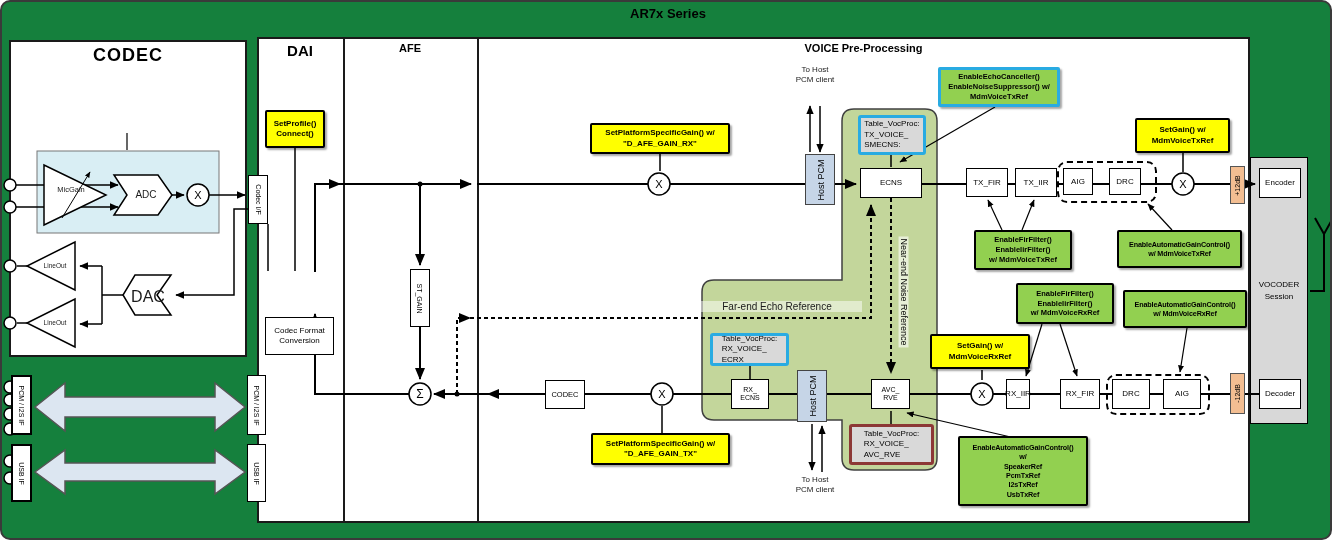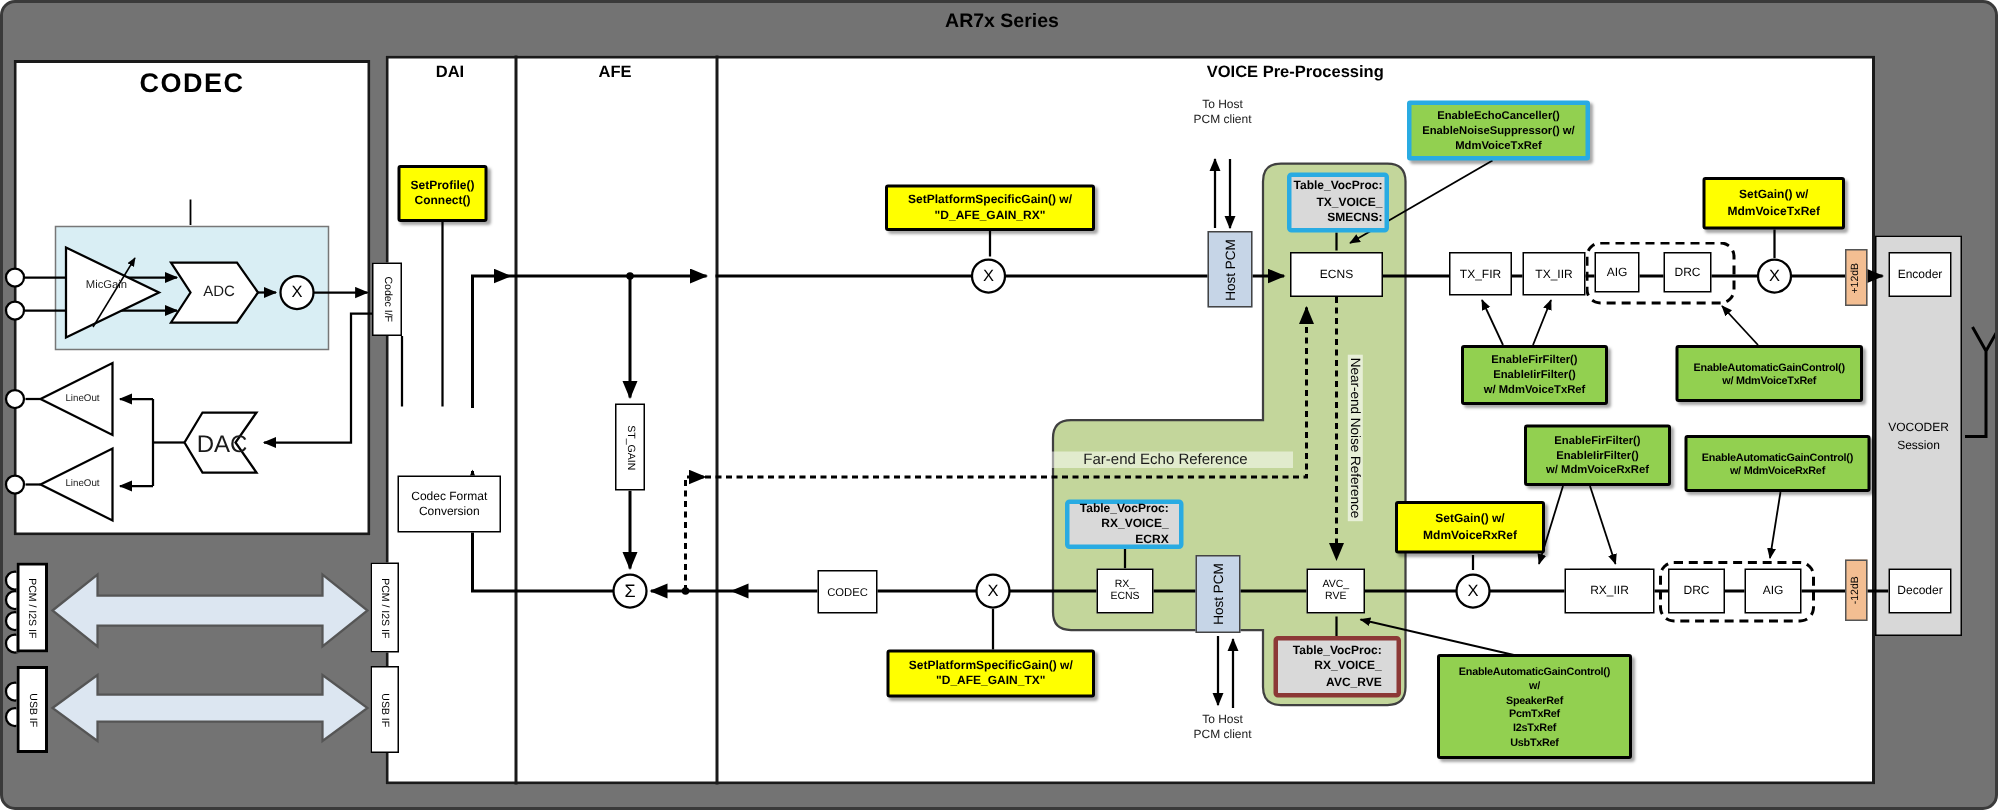--- a/index.html
+++ b/index.html
@@ -1,25 +1,25 @@
 <!DOCTYPE html>
 <html><head>
 <meta charset="utf-8">
 <style>
   html,body{margin:0;padding:0;background:#fff;font-family:"Liberation Sans",sans-serif;}
-  #stage{position:relative;width:1332px;height:540px;background:#737373;border:2px solid #3a3a3a;border-radius:10px;box-sizing:border-box;overflow:hidden;}
+  #stage{position:relative;width:1332px;height:540px;background:#15803d;border:2px solid #3a3a3a;border-radius:10px;box-sizing:border-box;overflow:hidden;}
   .abs{position:absolute;box-sizing:border-box;}
   .txt{white-space:pre-line;}
   .sec{background:#fff;border:2px solid #1a1a1a;}
   .vline{width:2px;background:#1a1a1a;}
   .hdr{font-weight:bold;text-align:center;color:#000;}
   .ybox{background:#FFFF00;border:2.5px solid #000;border-radius:2px;display:flex;align-items:center;justify-content:center;text-align:center;font-weight:bold;font-size:8px;line-height:1.3;box-shadow:2px 2px 2px rgba(0,0,0,.35);z-index:5;}
   .gbox{background:#92D050;border:2.5px solid #000;border-radius:2px;display:flex;align-items:center;justify-content:center;text-align:center;font-weight:bold;font-size:7.5px;line-height:1.3;box-shadow:2px 2px 2px rgba(0,0,0,.35);z-index:5;}
   .tight{font-size:7.2px;letter-spacing:-0.15px;}
-  .tbox{background:#D9D9D9;border:3px solid #29ABE2;border-radius:3px;display:flex;align-items:center;justify-content:center;text-align:right;font-size:8px;line-height:1.3;z-index:5;font-weight:bold;}
+  .tbox{background:#D9D9D9;border:3px solid #29ABE2;border-radius:3px;display:flex;align-items:center;justify-content:center;text-align:left;font-size:8px;line-height:1.3;z-index:5;}
   .pbox{background:#fff;border:1.5px solid #000;display:flex;align-items:center;justify-content:center;text-align:center;font-size:8px;line-height:1.2;z-index:4;}
   .vbox{display:flex;align-items:center;justify-content:center;z-index:4;}
   .vbox span{white-space:nowrap;}
   .rot90 span{transform:rotate(90deg);}
   .rot270 span{transform:rotate(-90deg);}
   .dashgrp{border:2px dashed #000;border-radius:10px;z-index:3;}
   .sym{position:absolute;width:22px;height:16px;line-height:16px;text-align:center;font-size:11px;z-index:4;}
   .lbl{position:absolute;text-align:center;z-index:4;color:#1a1a1a;}
   svg{position:absolute;left:0;top:0;z-index:2;}
   .z0{z-index:0;} .z1{z-index:1;}
@@ -30,21 +30,21 @@
 <div id="stage">
 
   <div class="abs hdr z0" style="left:0;top:4px;width:1332px;font-size:13px;">AR7x Series</div>
 
   <div class="abs sec z0" style="left:7px;top:38px;width:238px;height:317px;"></div>
   <div class="abs sec z0" style="left:255px;top:35px;width:993px;height:486px;"></div>
   <div class="abs vline z0" style="left:341px;top:35px;height:486px;"></div>
   <div class="abs vline z0" style="left:475px;top:35px;height:486px;"></div>
 
   <div class="abs hdr z1" style="left:7px;top:43px;width:238px;font-size:18px;letter-spacing:1px;">CODEC</div>
-  <div class="abs hdr z1" style="left:255px;top:40px;width:86px;font-size:11px;">DAI</div>
+  <div class="abs hdr z1" style="left:255px;top:40px;width:86px;font-size:15px;">DAI</div>
   <div class="abs hdr z1" style="left:341px;top:40px;width:134px;font-size:11px;">AFE</div>
   <div class="abs hdr z1" style="left:475px;top:40px;width:773px;font-size:11px;">VOICE Pre-Processing</div>
 
   <div class="abs z1" style="left:1248px;top:155px;width:58px;height:267px;background:#D8D8D8;border:1.5px solid #000;display:flex;align-items:center;justify-content:center;text-align:center;font-size:8px;line-height:1.4;">
     <span class="txt">VOCODER
 Session</span>
   </div>
 
   <svg width="1332" height="540" viewBox="0 0 1332 540">
     <defs>
@@ -213,21 +213,21 @@
   <div class="abs pbox" style="left:1013px;top:166px;width:42px;height:29px;">TX_IIR</div>
   <div class="abs dashgrp" style="left:1055px;top:159px;width:100px;height:42px;"></div>
   <div class="abs pbox" style="left:1061px;top:166px;width:30px;height:27px;border-width:1px;">AIG</div>
   <div class="abs pbox" style="left:1107px;top:166px;width:32px;height:27px;border-width:1px;">DRC</div>
   <div class="abs pbox" style="left:1257px;top:166px;width:42px;height:30px;">Encoder</div>
   <div class="abs pbox" style="left:1257px;top:377px;width:42px;height:30px;">Decoder</div>
   <div class="abs dashgrp" style="left:1104px;top:372px;width:104px;height:41px;"></div>
   <div class="abs pbox" style="left:1110px;top:377px;width:38px;height:30px;border-width:1px;">DRC</div>
   <div class="abs pbox" style="left:1161px;top:377px;width:38px;height:30px;border-width:1px;">AIG</div>
   <div class="abs pbox" style="left:1058px;top:377px;width:40px;height:30px;">RX_FIR</div>
-  <div class="abs pbox" style="left:1004px;top:377px;width:60px;height:30px;margin-left:37px;">RX_IIR</div>
+  <div class="abs pbox" style="left:1004px;top:377px;width:24px;height:30px;">RX_IIR</div>
   <div class="abs pbox txt" style="left:869px;top:377px;width:39px;height:30px;font-size:7px;">AVC_
 RVE</div>
   <div class="abs pbox txt" style="left:729px;top:377px;width:38px;height:30px;font-size:7px;">RX_
 ECNS</div>
   <div class="abs pbox" style="left:543px;top:378px;width:40px;height:29px;font-size:7.5px;">CODEC</div>
 
   <div class="abs ybox txt" style="left:263px;top:108px;width:60px;height:38px;">SetProfile()
 Connect()</div>
   <div class="abs ybox txt" style="left:588px;top:121px;width:140px;height:31px;">SetPlatformSpecificGain() w/
 "D_AFE_GAIN_RX"</div>

